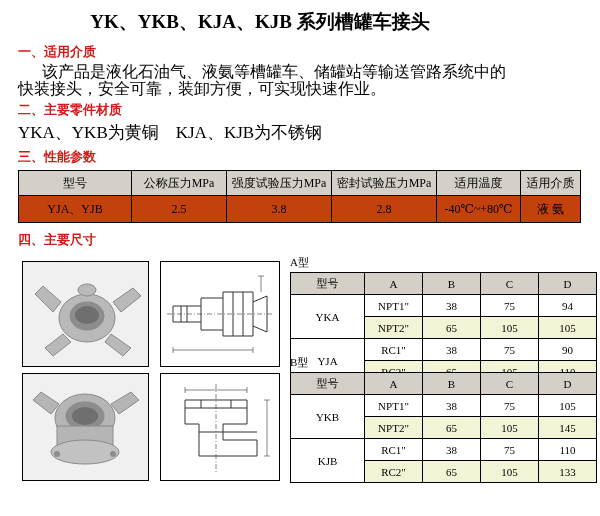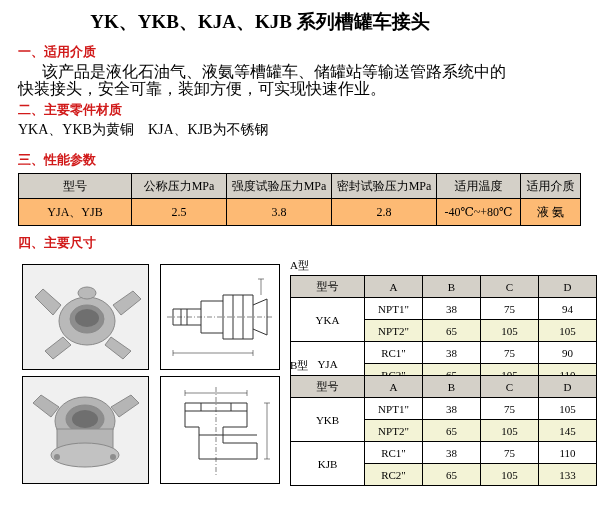--- a/index.html
+++ b/index.html
@@ -42,22 +42,22 @@
     font-size: 16px;
     line-height: 17px;
     margin: 0 14px 0 18px;
     text-indent: 0;
     font-family: "Liberation Serif", "DejaVu Serif", serif;
   }
   .para.indent {
     text-indent: 24px;
   }
   .mat-line {
-    font-size: 14px;
-    margin: 0 0 12px 18px;
+    font-size: 17px;
+    margin: 0 0 4px 18px;
     white-space: pre;
     font-family: "Liberation Serif", "DejaVu Serif", serif;
   }
   
   table.perf {
     border-collapse: collapse;
     margin: 4px 0 0 18px;
     width: 562px;
     table-layout: fixed;
   }
@@ -67,21 +67,21 @@
     font-size: 12px;
     height: 24px;
     font-family: "Liberation Serif", "DejaVu Serif", serif;
   }
   table.perf thead th {
     background: #d4d0c8;
     font-weight: normal;
     height: 22px;
   }
   table.perf tbody tr.alt td {
-    background: #fdba74;
+    background: #c2410c;
   }
   
   .dims {
     position: relative;
     margin-top: 6px;
   }
   .img-box {
     border: 1px solid #000000;
     background: #f3f3f3;
     position: absolute;

